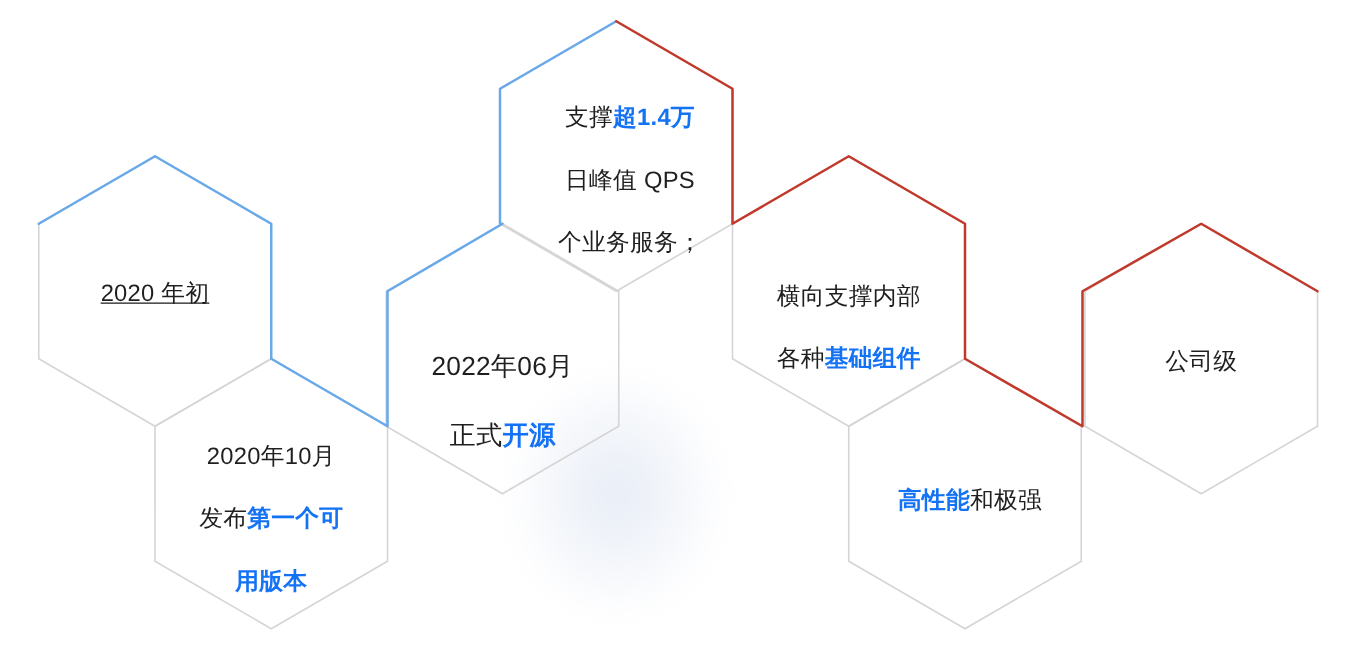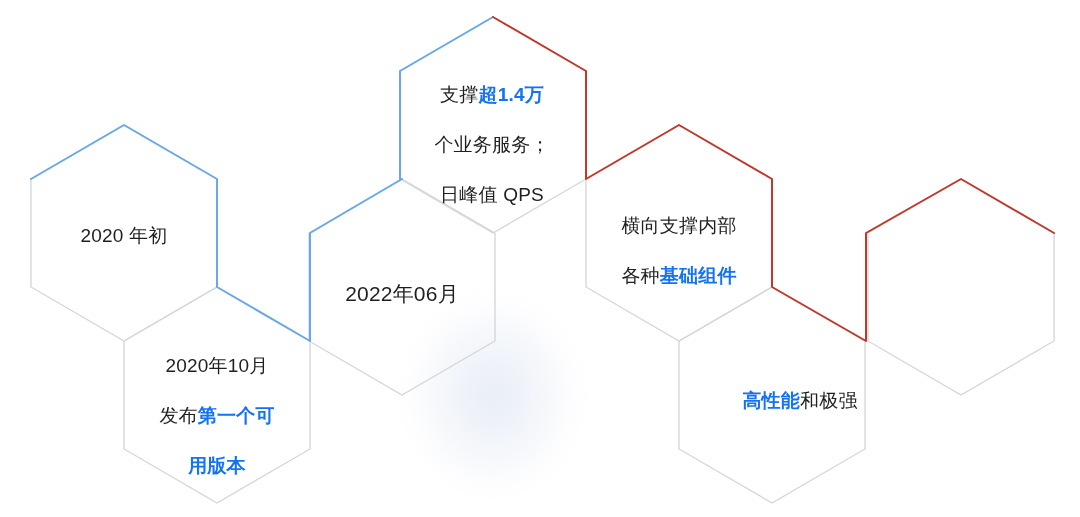--- a/index.html
+++ b/index.html
@@ -77,45 +77,47 @@
 
     <g fill="none" stroke-width="2" stroke-linecap="round" stroke-linejoin="round">
       <polyline stroke="#6aa9e9" points="31,179 124,125 217,179 217,287 310,341 310,233 402,179 400,179 400,71 493,17"></polyline>
     </g>
 
     <g fill="none" stroke-width="2" stroke-linecap="round" stroke-linejoin="round">
       <polyline stroke="#c0392b" points="493,17 586,71 586,179 679,125 772,179 772,287 866,341 866,233 961,179 1054,233"></polyline>
     </g>
   </svg>
 
-  <div class="hex-label" style="left:24px; top:198px; width:200px; font-size:19px;">
+  <div class="hex-label" style="left:24px; top:198px; width:200px; font-size:19px;text-decoration:underline;">
     <div><span class="nm">2020 年初</span></div>
   </div>
 
   <div class="hex-label" style="left:117px; top:328px; width:200px; font-size:19px;">
     <div><span class="nm">2020年10月</span></div>
     <div><span class="nm">发布</span><span class="hl">第一个可</span></div>
     <div><span class="hl">用版本</span></div>
   </div>
 
   <div class="hex-label" style="left:302px; top:252px; width:200px; font-size:21px;">
     <div><span class="nm">2022年06月</span></div>
+    <div><span class="nm">正式</span><span class="hl">开源</span></div>
   </div>
 
-  <div class="hex-label" style="left:392px; top:57px; width:200px; font-size:19px;">
+  <div class="hex-label" style="left:404px; top:57px; width:200px; font-size:19px;">
     <div><span class="nm">支撑</span><span class="hl">超1.4万</span></div>
+    <div><span class="nm">日峰值 QPS</span></div>
     <div><span class="nm">个业务服务；</span></div>
-    <div><span class="nm">日峰值 QPS</span></div>
   </div>
 
-  <div class="hex-label" style="left:579px; top:188px; width:200px; font-size:19px;">
+  <div class="hex-label" style="left:579px; top:200px; width:200px; font-size:19px;">
     <div><span class="nm">横向支撑内部</span></div>
     <div><span class="nm">各种</span><span class="hl">基础组件</span></div>
   </div>
 
-  <div class="hex-label" style="left:700px; top:363px; width:200px; font-size:19px;">
+  <div class="hex-label" style="left:676px; top:363px; width:200px; font-size:19px;">
     <div><span class="hl">高性能</span><span class="nm">和极强</span></div>
   </div>
 
   <div class="hex-label" style="left:861px; top:252px; width:200px; font-size:19px;">
+    <div><span class="nm">公司级</span></div>
   </div>
 
 </div>
 
 </body></html>

